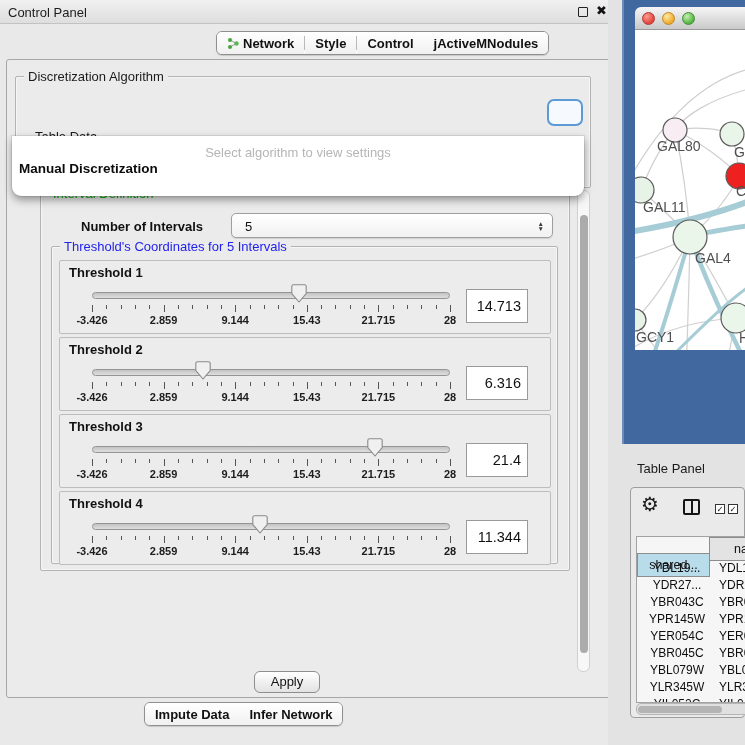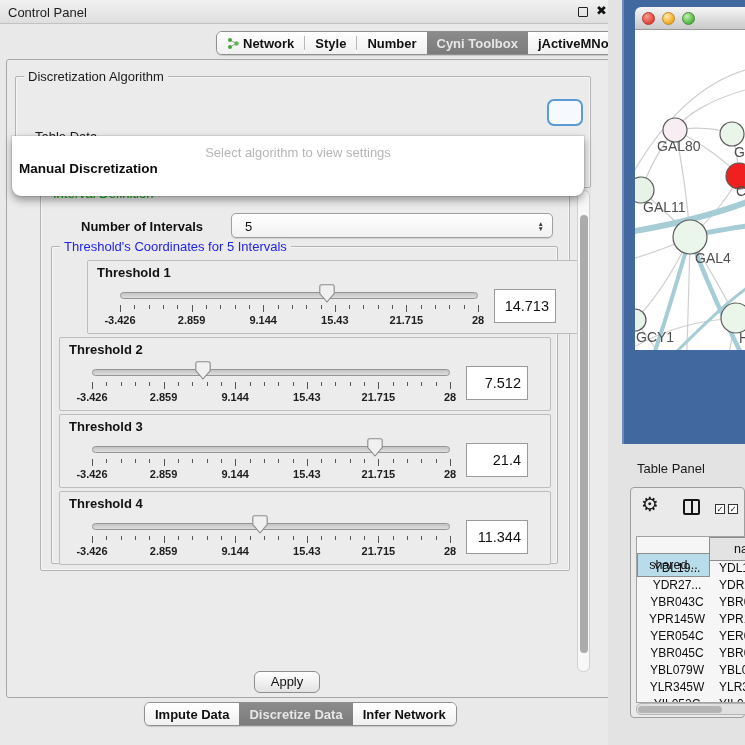--- a/index.html
+++ b/index.html
@@ -141,24 +141,21 @@
           <circle cx="9.5" cy="7.5" r="2.2" fill="#57b94e"></circle>
         </svg>
         <span>Network</span>
       </div>
       <span class="tabsep"></span>
       <div class="tab">
         <span>Style</span>
       </div>
       <span class="tabsep"></span>
       <div class="tab">
-        <span>Number</span>
-      </div>
-      <div class="tab selected">
-        <span>Cyni Toolbox</span>
+        <span>Control</span>
       </div>
       <div class="tab">
         <span>jActiveMNodules</span>
       </div>
     </div>
 
   <div class="content">
 
     <div class="fs" style="left:8px; top:16px; width:576px; height:112px;">
       <span class="legend">Discretization Algorithm</span>
@@ -183,21 +180,21 @@
       <div class="combo" style="left:190px; top:19px; width:322px; height:25px; border-radius:5px;">
         <span class="combo-text">5</span>
         <span class="spin">
           <span>▲</span>
             <span>▼</span>
         </span>
       </div>
       <div class="fs" style="left:10px; top:52px; width:507px; height:318px;">
         <span class="legend blue">Threshold's Coordinates for 5 Intervals</span>
         <div id="thresholds">
-            <div class="thr-box" style="top: 13px; margin-left: 28px;">
+            <div class="thr-box" style="top: 13px;">
               <div class="thr-label">Threshold 1</div>
               <div class="thr-track"></div>
               <div class="thr-thumb" style="left:230.6px"><svg width="16" height="19" viewBox="0 0 16 19">
                   <path d="M2.5,0.7 L13.5,0.7 Q15.2,0.7 15.2,2.4 L15.2,9.5 L8,18 L0.8,9.5 L0.8,2.4 Q0.8,0.7 2.5,0.7 Z" fill="#f0f0f0" stroke="#8a8a8a" stroke-width="1.1"></path>
                 </svg></div>
               <div class="tick major" style="left:32.0px"></div>
               <div class="tick minor" style="left:46.3px"></div>
               <div class="tick minor" style="left:60.6px"></div>
               <div class="tick minor" style="left:75.0px"></div>
               <div class="tick minor" style="left:89.3px"></div>
@@ -261,21 +258,21 @@
               <div class="tick minor" style="left:347.0px"></div>
               <div class="tick minor" style="left:361.4px"></div>
               <div class="tick minor" style="left:375.7px"></div>
               <div class="tick major" style="left:390.0px"></div>
               <div class="tick-label" style="left:32.0px">-3.426</div>
               <div class="tick-label" style="left:103.6px">2.859</div>
               <div class="tick-label" style="left:175.2px">9.144</div>
               <div class="tick-label" style="left:246.8px">15.43</div>
               <div class="tick-label" style="left:318.4px">21.715</div>
               <div class="tick-label" style="left:390.0px">28</div>
-              <div class="thr-value">7.512</div>
+              <div class="thr-value">6.316</div>
             </div>
             <div class="thr-box" style="top: 167px;">
               <div class="thr-label">Threshold 3</div>
               <div class="thr-track"></div>
               <div class="thr-thumb" style="left:306.8px"><svg width="16" height="19" viewBox="0 0 16 19">
                   <path d="M2.5,0.7 L13.5,0.7 Q15.2,0.7 15.2,2.4 L15.2,9.5 L8,18 L0.8,9.5 L0.8,2.4 Q0.8,0.7 2.5,0.7 Z" fill="#f0f0f0" stroke="#8a8a8a" stroke-width="1.1"></path>
                 </svg></div>
               <div class="tick major" style="left:32.0px"></div>
               <div class="tick minor" style="left:46.3px"></div>
               <div class="tick minor" style="left:60.6px"></div>
@@ -364,23 +361,20 @@
     <div class="popup">
       <div class="popup-placeholder">Select algorithm to view settings</div>
       <div class="popup-item b">Manual Discretization</div>
     </div>
   </div>
 
   <div class="tabbar" id="bottomTabs">
       <div class="tab">
         <span>Impute Data</span>
       </div>
-      <div class="tab selected">
-        <span>Discretize Data</span>
-      </div>
       <div class="tab">
         <span>Infer Network</span>
       </div>
     </div>
 </div>
 
 <div class="right-bg"></div>
 
 <div class="net-window">
   <div class="edge-hl"></div>

